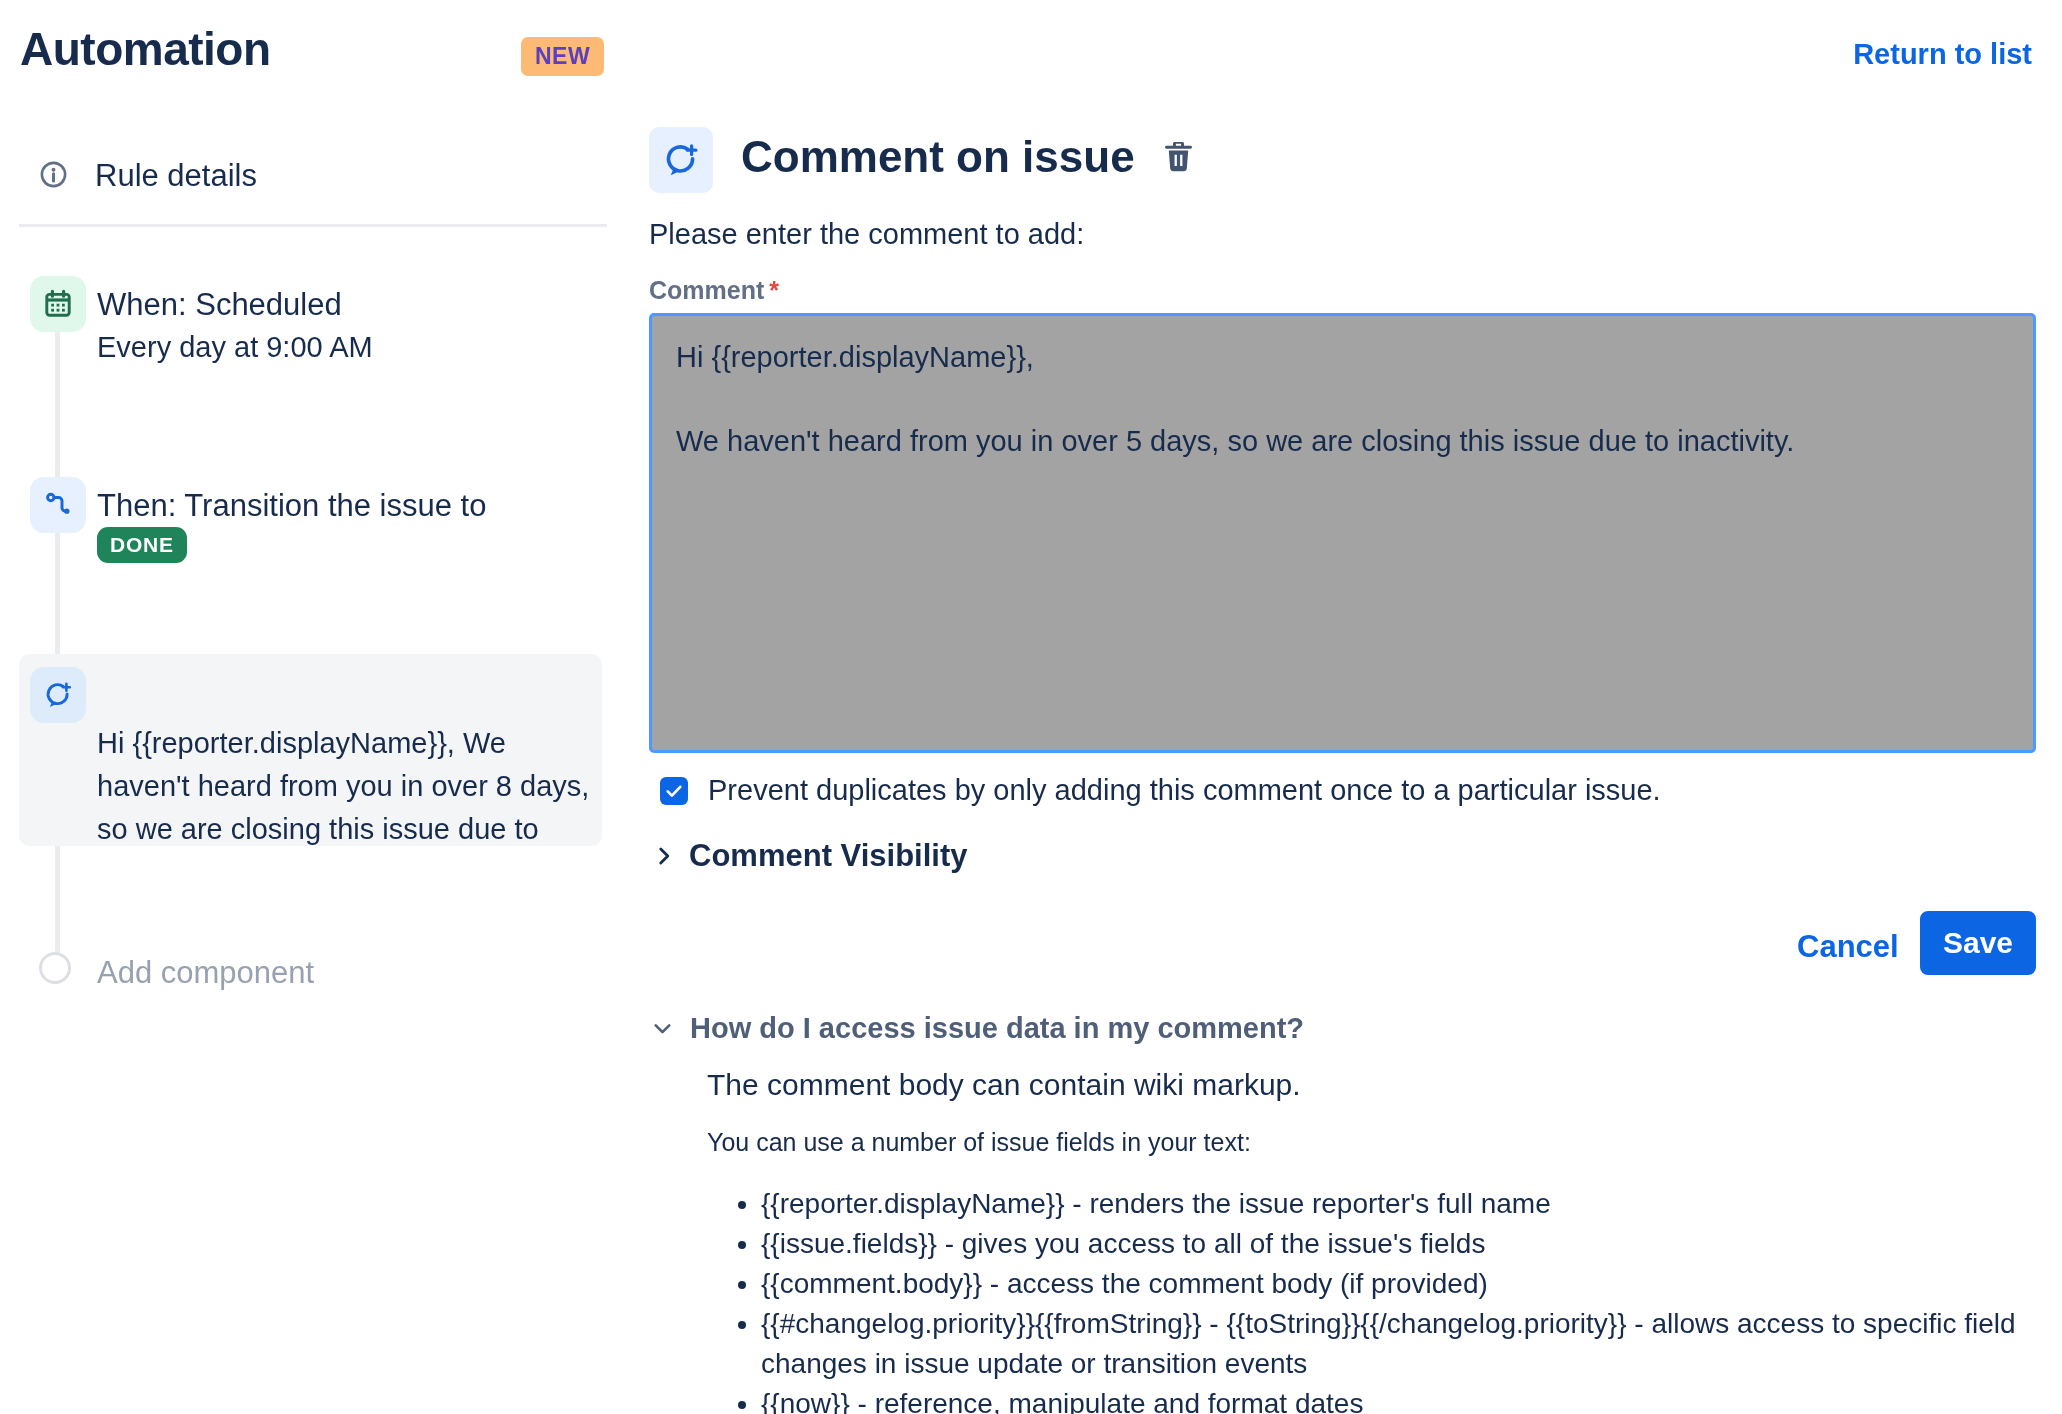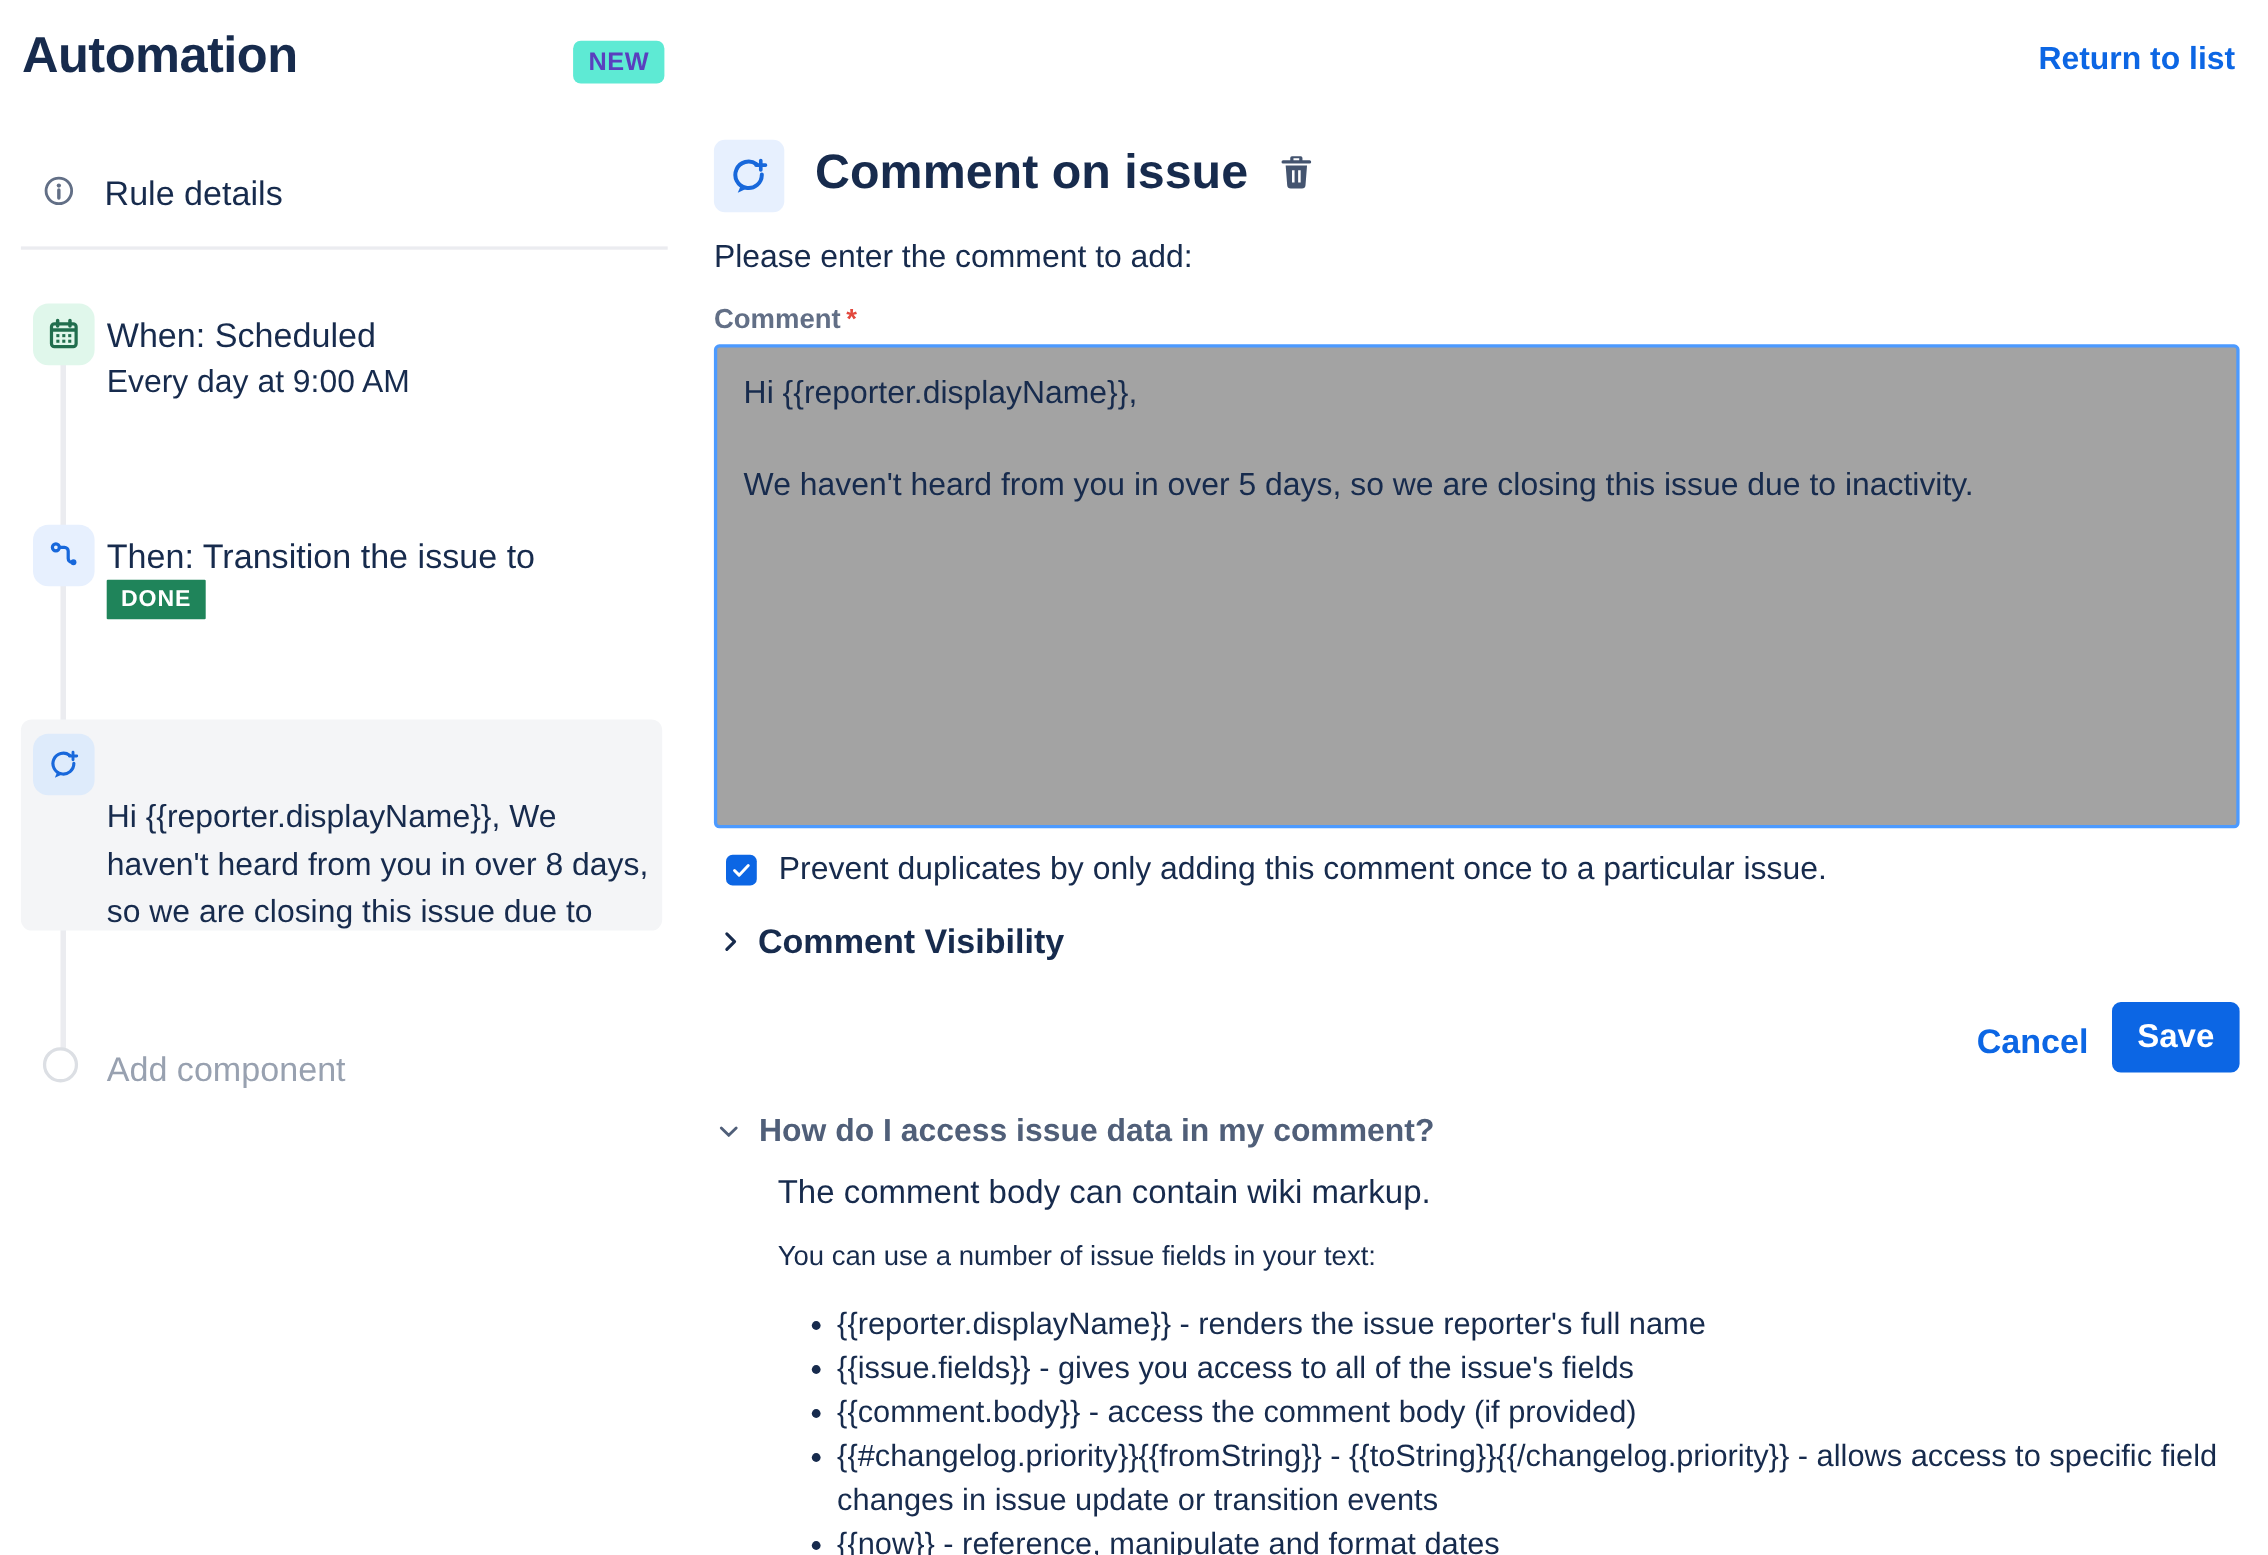--- a/index.html
+++ b/index.html
@@ -3,42 +3,42 @@
 <meta charset="utf-8">
 <style>
   * { margin:0; padding:0; box-sizing:border-box; }
   html,body { width:2062px; height:1414px; overflow:hidden; background:#fff;
     font-family:"Liberation Sans", sans-serif; color:#172B4D; }
   .app { position:relative; width:2062px; height:1182px; }
 
   
   .page-title { position:absolute; left:20px; top:22px; font-size:46px; font-weight:700;
     letter-spacing:-0.5px; color:#172B4D; }
-  .new-badge { position:absolute; left:521px; top:37px; background:#5eead4; color:#5A3FBE;
+  .new-badge { position:absolute; left:521px; top:37px; background:#fdba74; color:#5A3FBE;
     font-size:23px; font-weight:700; letter-spacing:0.5px; padding:6px 14px; border-radius:7px; }
   .return-link { position:absolute; right:30px; top:38px; font-size:29px; font-weight:600;
     color:#0C66E4; cursor:pointer; }
 
   
   .rule-details-row { position:absolute; left:38px; top:158px; display:flex; align-items:center;
     gap:26px; cursor:pointer; }
   .rule-details-row .label { font-size:31px; color:#172B4D; }
   .sidebar-divider { position:absolute; left:19px; top:224px; width:588px; height:3px;
     background:#EBECF0; }
   .timeline-line { position:absolute; left:55px; top:300px; width:5px; height:658px;
     background:#EBECF0; z-index:0; }
   .step-icon-box { position:absolute; width:56px; height:56px; border-radius:14px; z-index:2;
     display:flex; align-items:center; justify-content:center; cursor:pointer; }
   .icon-green-bg { background:#E0F7EB; }
   .icon-blue-bg  { background:#E7F0FE; }
   .step-title { position:absolute; left:97px; font-size:31px; font-weight:500; color:#172B4D;
     z-index:2; cursor:pointer; }
   .step-sub { position:absolute; left:97px; font-size:29px; color:#172B4D; z-index:2; }
   .done-badge { position:absolute; left:97px; top:527px; background:#1F845A; color:#fff;
-    font-size:21px; font-weight:700; letter-spacing:0.8px; padding:6px 13px; border-radius:1px;
+    font-size:21px; font-weight:700; letter-spacing:0.8px; padding:6px 13px; border-radius:11px;
     z-index:2; }
   .selected-step-bg { position:absolute; left:19px; top:654px; width:583px; height:192px;
     background:#F4F5F7; border-radius:10px; z-index:1; }
   .and-preview { position:absolute; left:97px; top:722px; font-size:29px; line-height:43px;
     color:#172B4D; z-index:2; }
   .add-circle { position:absolute; left:38px; top:951px; z-index:2; }
   .add-component-label { position:absolute; left:97px; top:955px; font-size:31px; font-weight:500;
     color:#98A1B0; z-index:2; cursor:pointer; }
 
   

